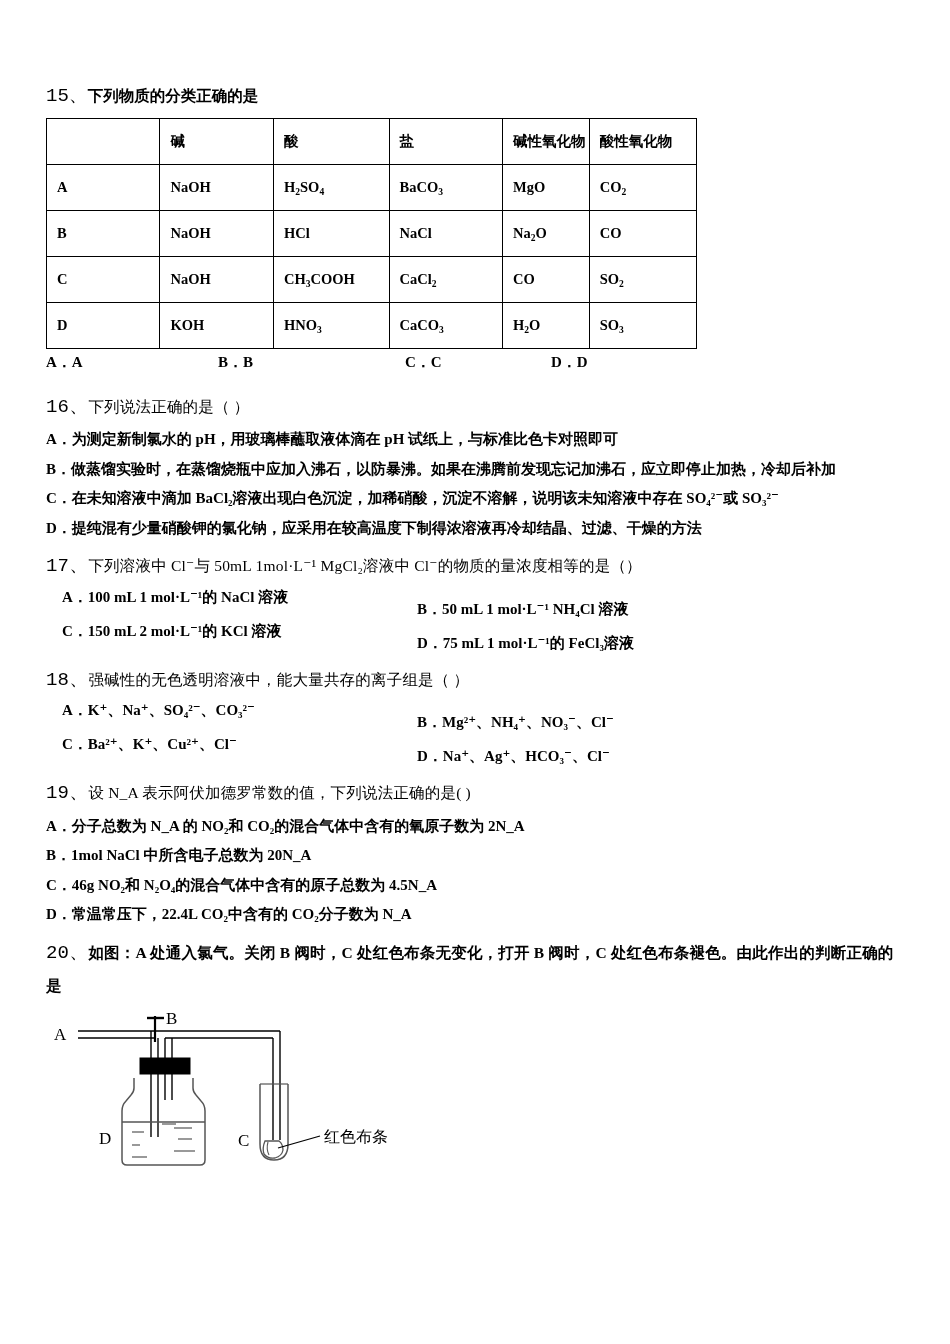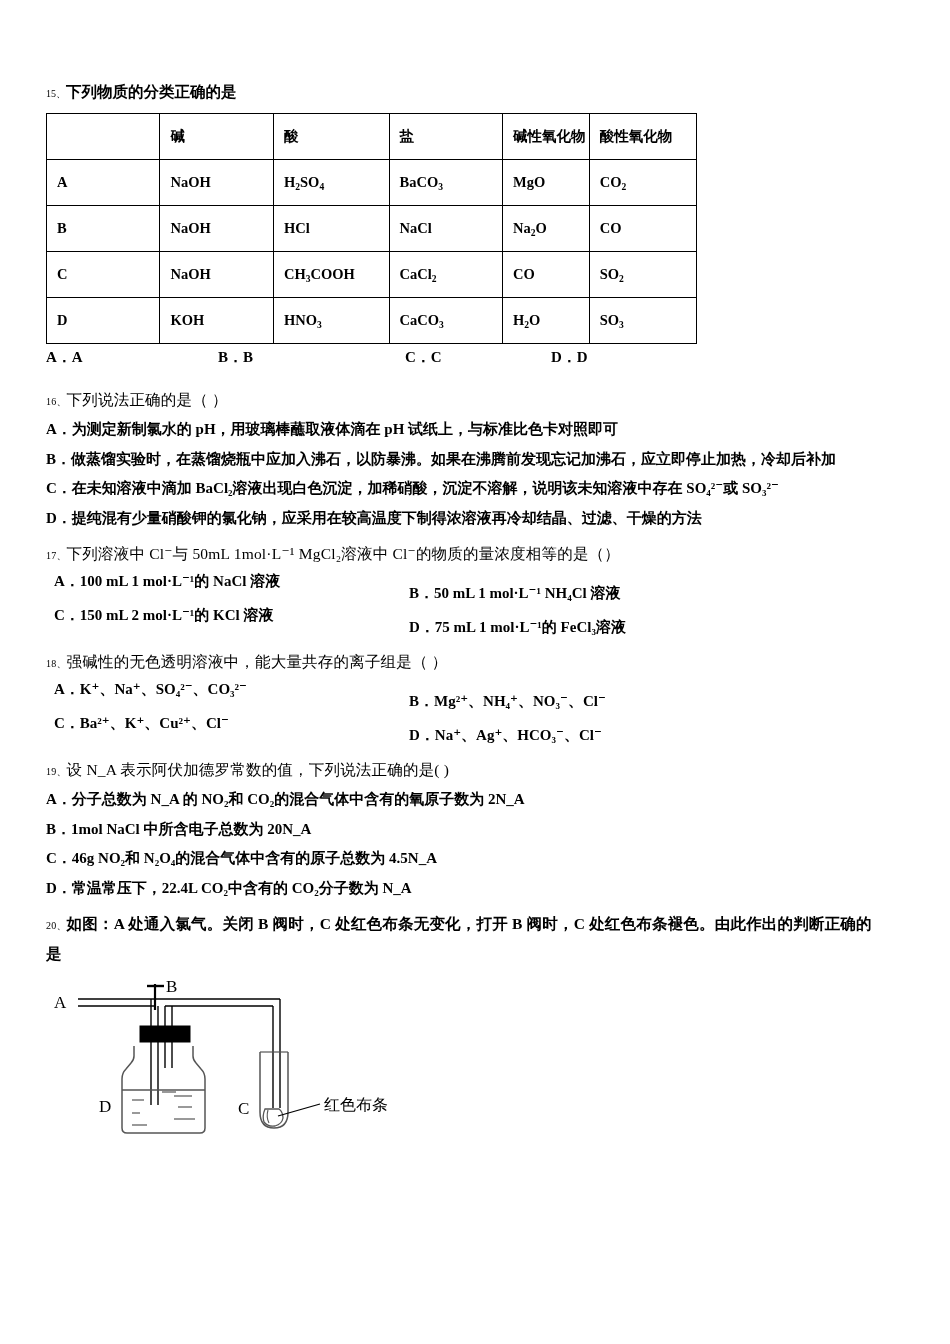--- a/index.html
+++ b/index.html
@@ -27,22 +27,22 @@
   }
 
   
   .qline {
     font-size: 15.5px;
     line-height: 1.55;
     margin: 0 0 6px 0;
     letter-spacing: 0.2px;
   }
   .qnum {
-    font-family: Liberation Serif, serif;
-    font-size: 10px;
+    font-family: Liberation Mono, monospace;
+    font-size: 19px;
     text-align: center;
   }
   .bold { font-weight: bold; }
   .opt {
     font-size: 15px;
     font-weight: bold;
     line-height: 1.5;
     margin: 0 0 7px 0;
   }
   .opt-normal {
@@ -98,21 +98,21 @@
   .ansrow span { position: absolute; top: 0; }
   .a0 { left: 0px; }
   .a1 { left: 172px; }
   .a2 { left: 359px; }
   .a3 { left: 505px; }
 
   
   .tworow {
     position: relative;
     height: 30px;
-    margin: 0 0 4px 8px;
+    margin: 0 0 4px 16px;
   }
   .tworow .c1 { position: absolute; left: 0px; top: 0; font-size: 15px; font-weight: bold; }
   .tworow .c2 { position: absolute; left: 355px; top: 12px; font-size: 15px; font-weight: bold; }
 
   .spacer-6 { height: 6px; }
   .spacer-10 { height: 10px; }
 
   
   .diagram-wrap {
     position: relative;

